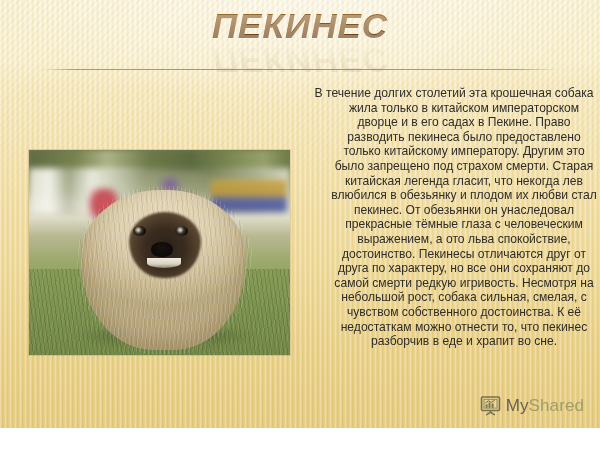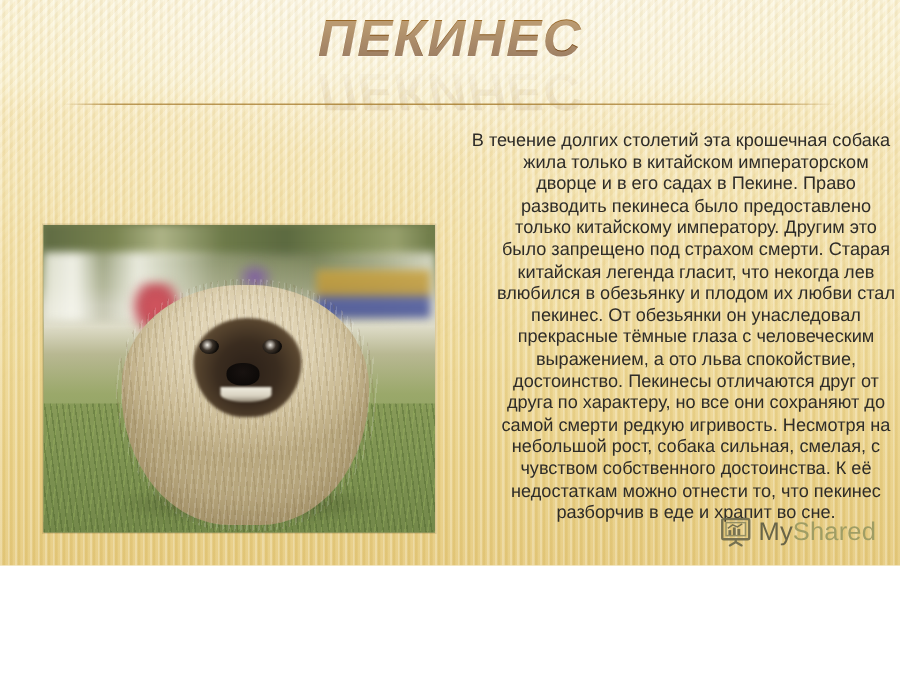--- a/index.html
+++ b/index.html
@@ -9,21 +9,21 @@
   body {
     width: 600px;
     height: 450px;
     overflow: hidden;
     font-family: "Liberation Sans", sans-serif;
   }
 
   #slide {
     position: relative;
     width: 600px;
-    height: 377px;
+    height: 428px;
     overflow: hidden;
     background:
       linear-gradient(to bottom,
         #fbf3d4 0%,
         #faf0cb 14%,
         #f7e9bb 20%,
         #f3e0a6 40%,
         #eed894 62%,
         #e9cf83 82%,
         #e5c97a 100%);

